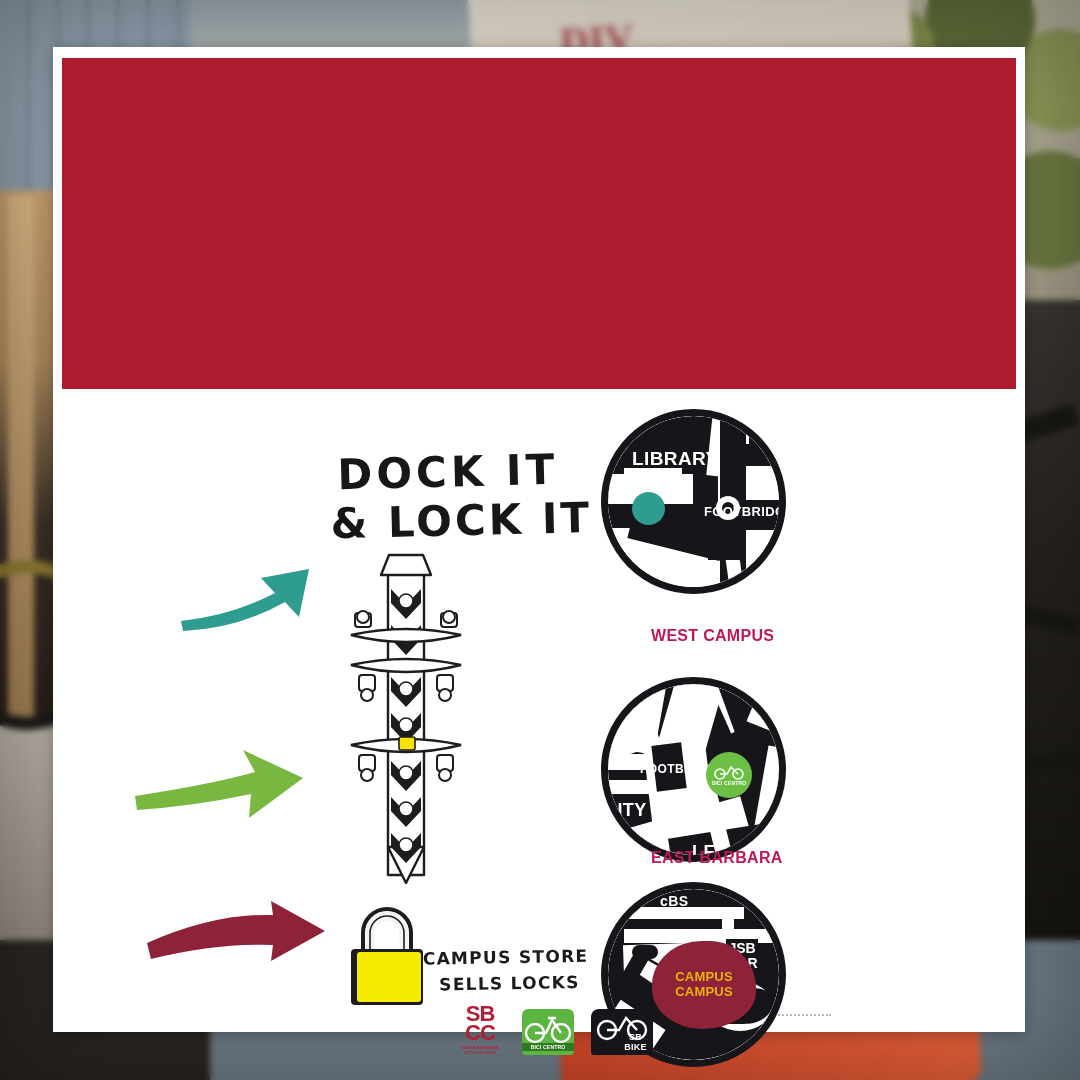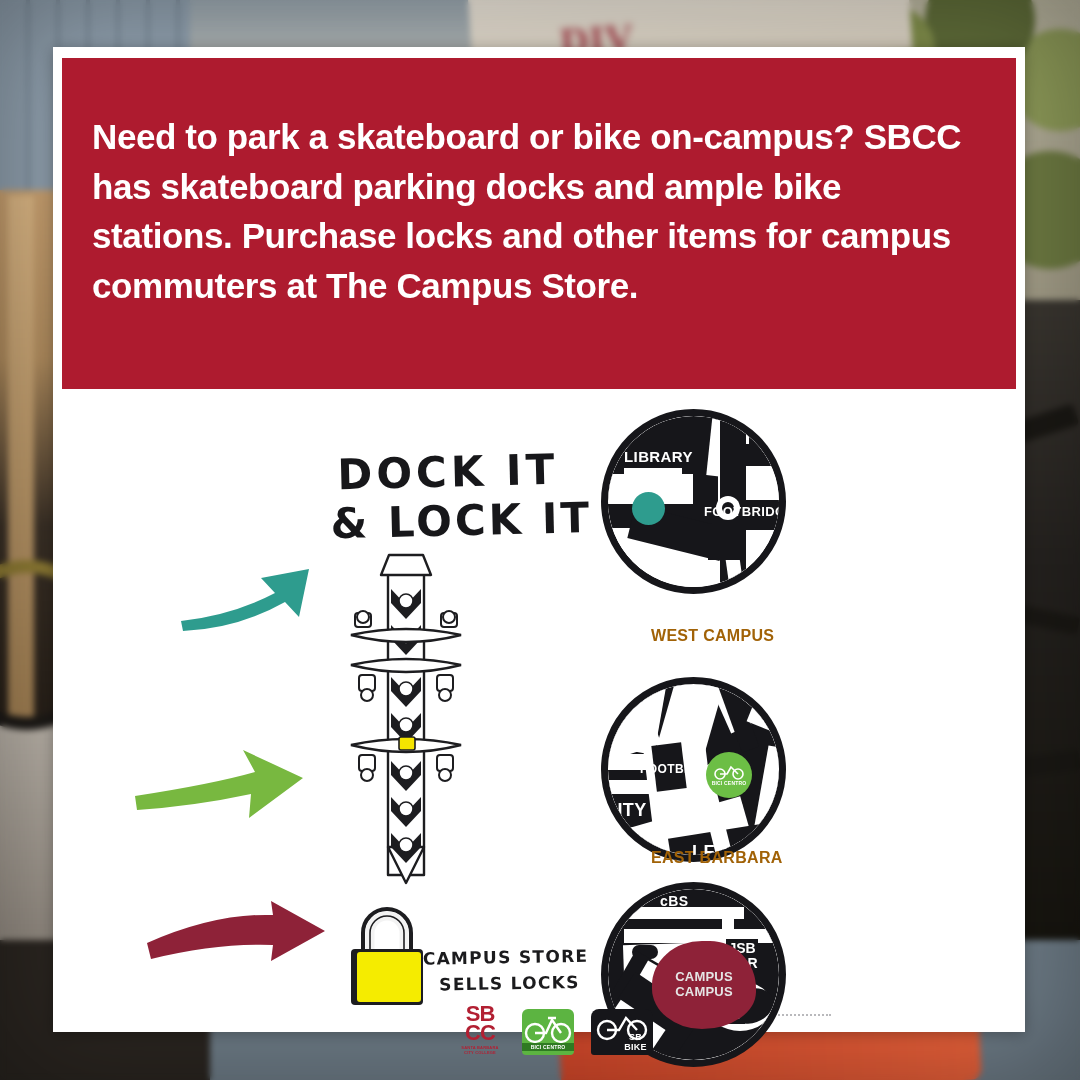--- a/index.html
+++ b/index.html
@@ -147,21 +147,21 @@
   .wht { position:absolute; background:#ffffff; }
   .map-label {
     position:absolute; color:#fff;
     font:700 12px "Liberation Sans", sans-serif;
     letter-spacing:.4px; white-space:nowrap; z-index:6;
   }
 
   .campus-label {
     position:absolute;
     font:700 16px "Liberation Sans", sans-serif;
-    color:#a16207; letter-spacing:.3px;
+    color:#be185d; letter-spacing:.3px;
   }
   #divider {
     position:absolute; left:598px; top:615px; width:180px; height:0;
     border-top:2px dotted #b9b9bc;
   }
 
   
   #teal-dot {
     position:absolute; width:33px; height:33px; border-radius:50%;
     background:#2e9c8e; z-index:7;
@@ -177,21 +177,21 @@
     font:700 5px "Liberation Sans", sans-serif; color:#fff; letter-spacing:.2px;
   }
 
   
   #store-blob {
     position:absolute; width:104px; height:88px; background:#8e2238;
     border-radius:50% 46% 54% 50% / 52% 56% 44% 48%;
     z-index:8; display:flex; align-items:center; justify-content:center;
   }
   #store-blob .txt {
-    font:700 13px/1.15 "Liberation Sans", sans-serif; color:#e5e5e5;
+    font:700 13px/1.15 "Liberation Sans", sans-serif; color:#eab308;
     text-align:center; letter-spacing:.2px;
   }
 
   .box-label {
     position:absolute; background:#16161a; color:#fff; z-index:7;
     font:700 14px/1.1 "Liberation Sans", sans-serif;
     display:flex; flex-direction:column; align-items:center; justify-content:center;
     text-align:center;
   }
 
@@ -248,21 +248,20 @@
   <div class="bg-bike-bar" style="left:905px;top:430px;width:175px;height:22px;transform:rotate(-18deg);"></div>
   <div class="bg-bike-bar" style="left:915px;top:600px;width:165px;height:18px;transform:rotate(12deg);"></div>
   <div class="bg-bike-bar" style="left:930px;top:760px;width:150px;height:20px;transform:rotate(-8deg);"></div>
   <div class="bg-orange"></div>
   <div class="bg-blur"></div>
 </div>
 
 <div id="card">
 
   <div id="banner">
-    <div id="banner-body">Need to park a skateboard or bike on-campus? SBCC has skateboard parking docks and ample bike stations. Purchase locks and other items for campus commuters at The Campus Store.</div>
   </div>
 
   <div id="illustration">
 
     <div id="dock-lock-title">
       <span>DOCK IT</span>
       <span class="l2">&amp; LOCK IT</span>
     </div>
 
     <svg id="dock-rack" viewBox="0 0 130 345">
@@ -355,21 +354,21 @@
         <div class="wht" style="left:-10px;top:112px;width:110px;height:90px;"></div>
         <div class="blk" style="left:22px;top:100px;width:95px;height:34px;transform:rotate(14deg);"></div>
         <div class="wht" style="left:-10px;top:58px;width:95px;height:30px;"></div>
         <div class="wht" style="left:16px;top:52px;width:58px;height:6px;"></div>
         <div class="blk" style="left:138px;top:84px;width:60px;height:30px;"></div>
         <div class="wht" style="left:108px;top:80px;width:24px;height:24px;border-radius:50%;"></div>
         <div class="blk" style="left:114px;top:86px;width:12px;height:12px;border-radius:50%;"></div>
         <div class="wht" style="left:120px;top:130px;width:14px;height:60px;transform:rotate(-8deg);"></div>
         <div class="blk" style="left:100px;top:108px;width:34px;height:36px;"></div>
         <div id="teal-dot" style="left:24px;top:76px;"></div>
-        <div class="map-label" style="left:16px;top:32px;font-size:15px;">LIBRARY</div>
+        <div class="map-label" style="left:24px;top:32px;font-size:19px;">LIBRARY</div>
         <div class="map-label" style="left:96px;top:88px;font-size:13px;">FOOTBRIDGE</div>
       </div>
     </div>
     <div class="campus-label" style="left:598px;top:228px;">WEST CAMPUS</div>
     <div id="divider"></div>
 
     <div class="map-circle" style="left:548px;top:278px;width:185px;height:185px;">
       <div class="map-inner">
         <div class="blk" style="left:-10px;top:-10px;width:210px;height:210px;"></div>
         <div class="wht" style="left:-10px;top:-10px;width:52px;height:80px;transform:rotate(-18deg);"></div>

